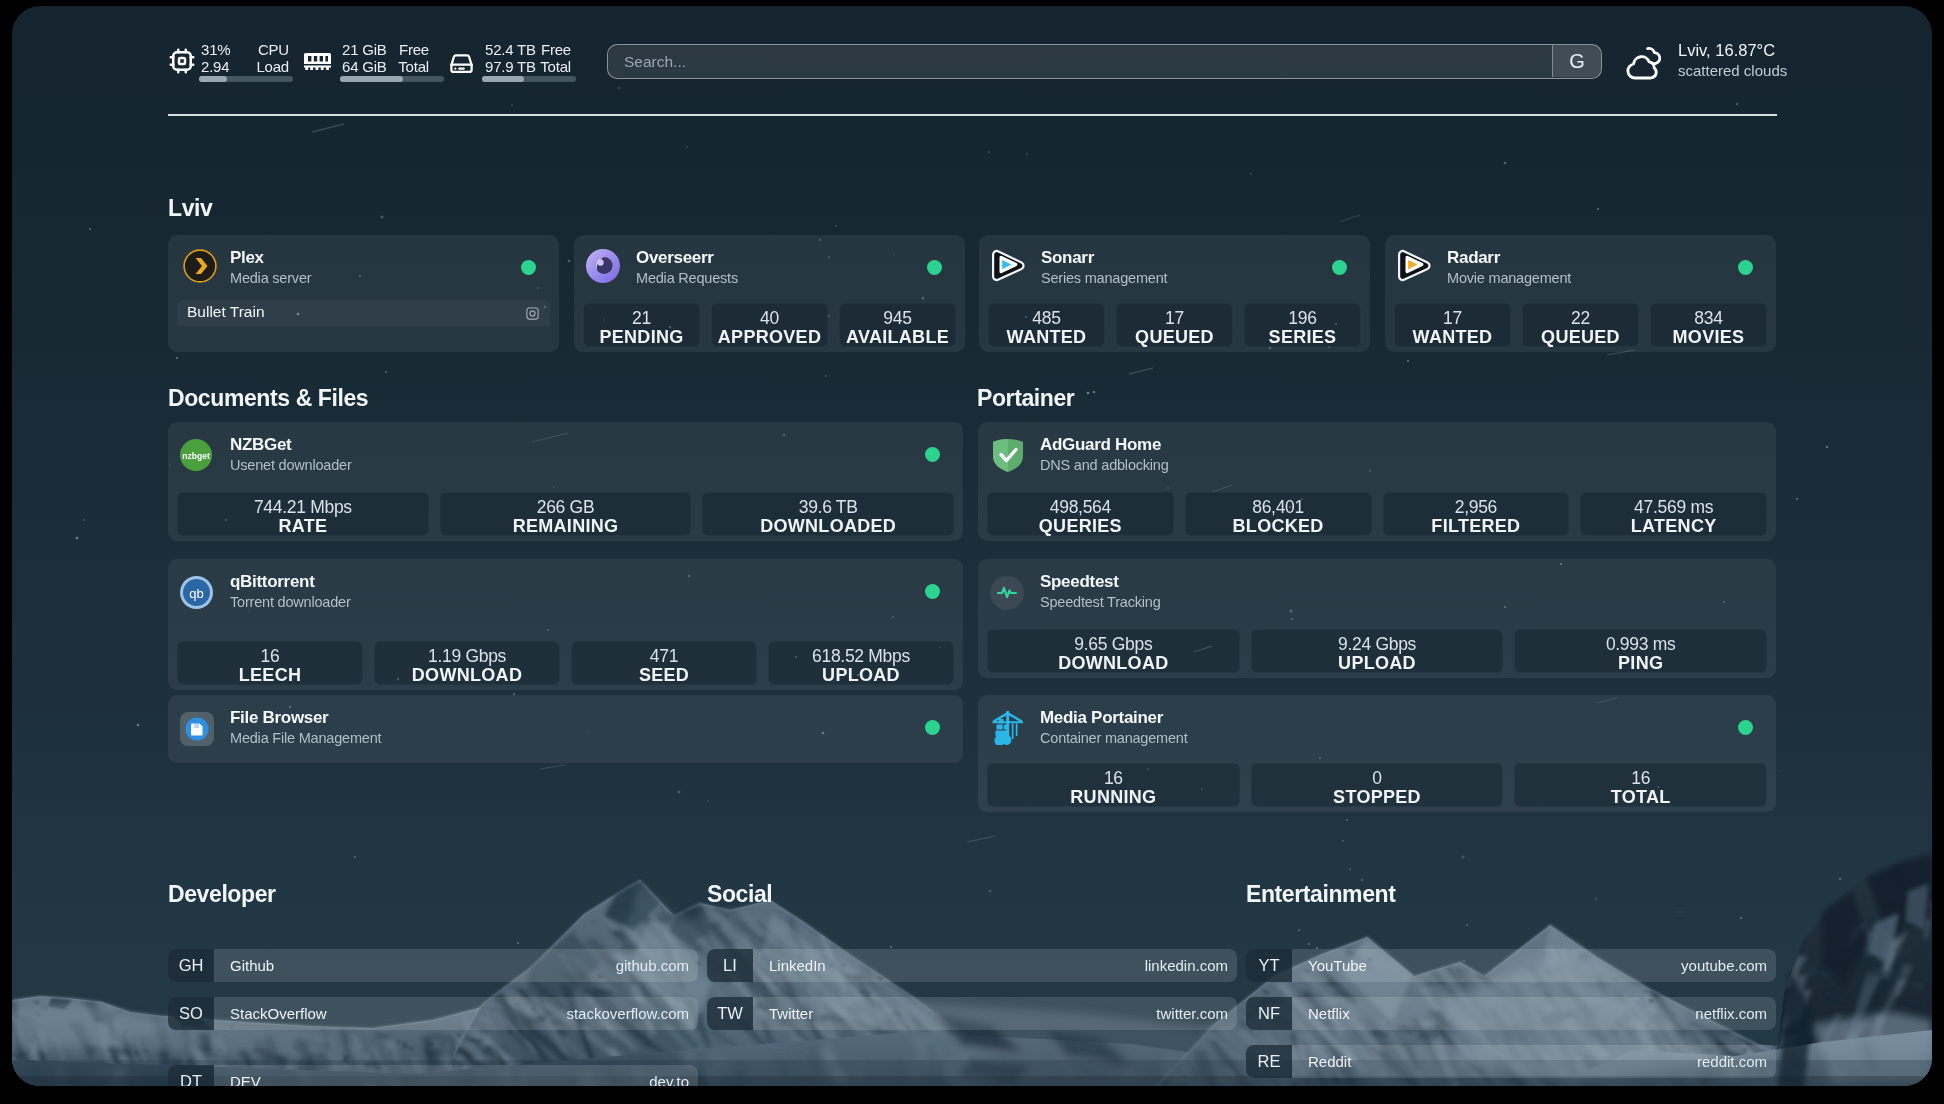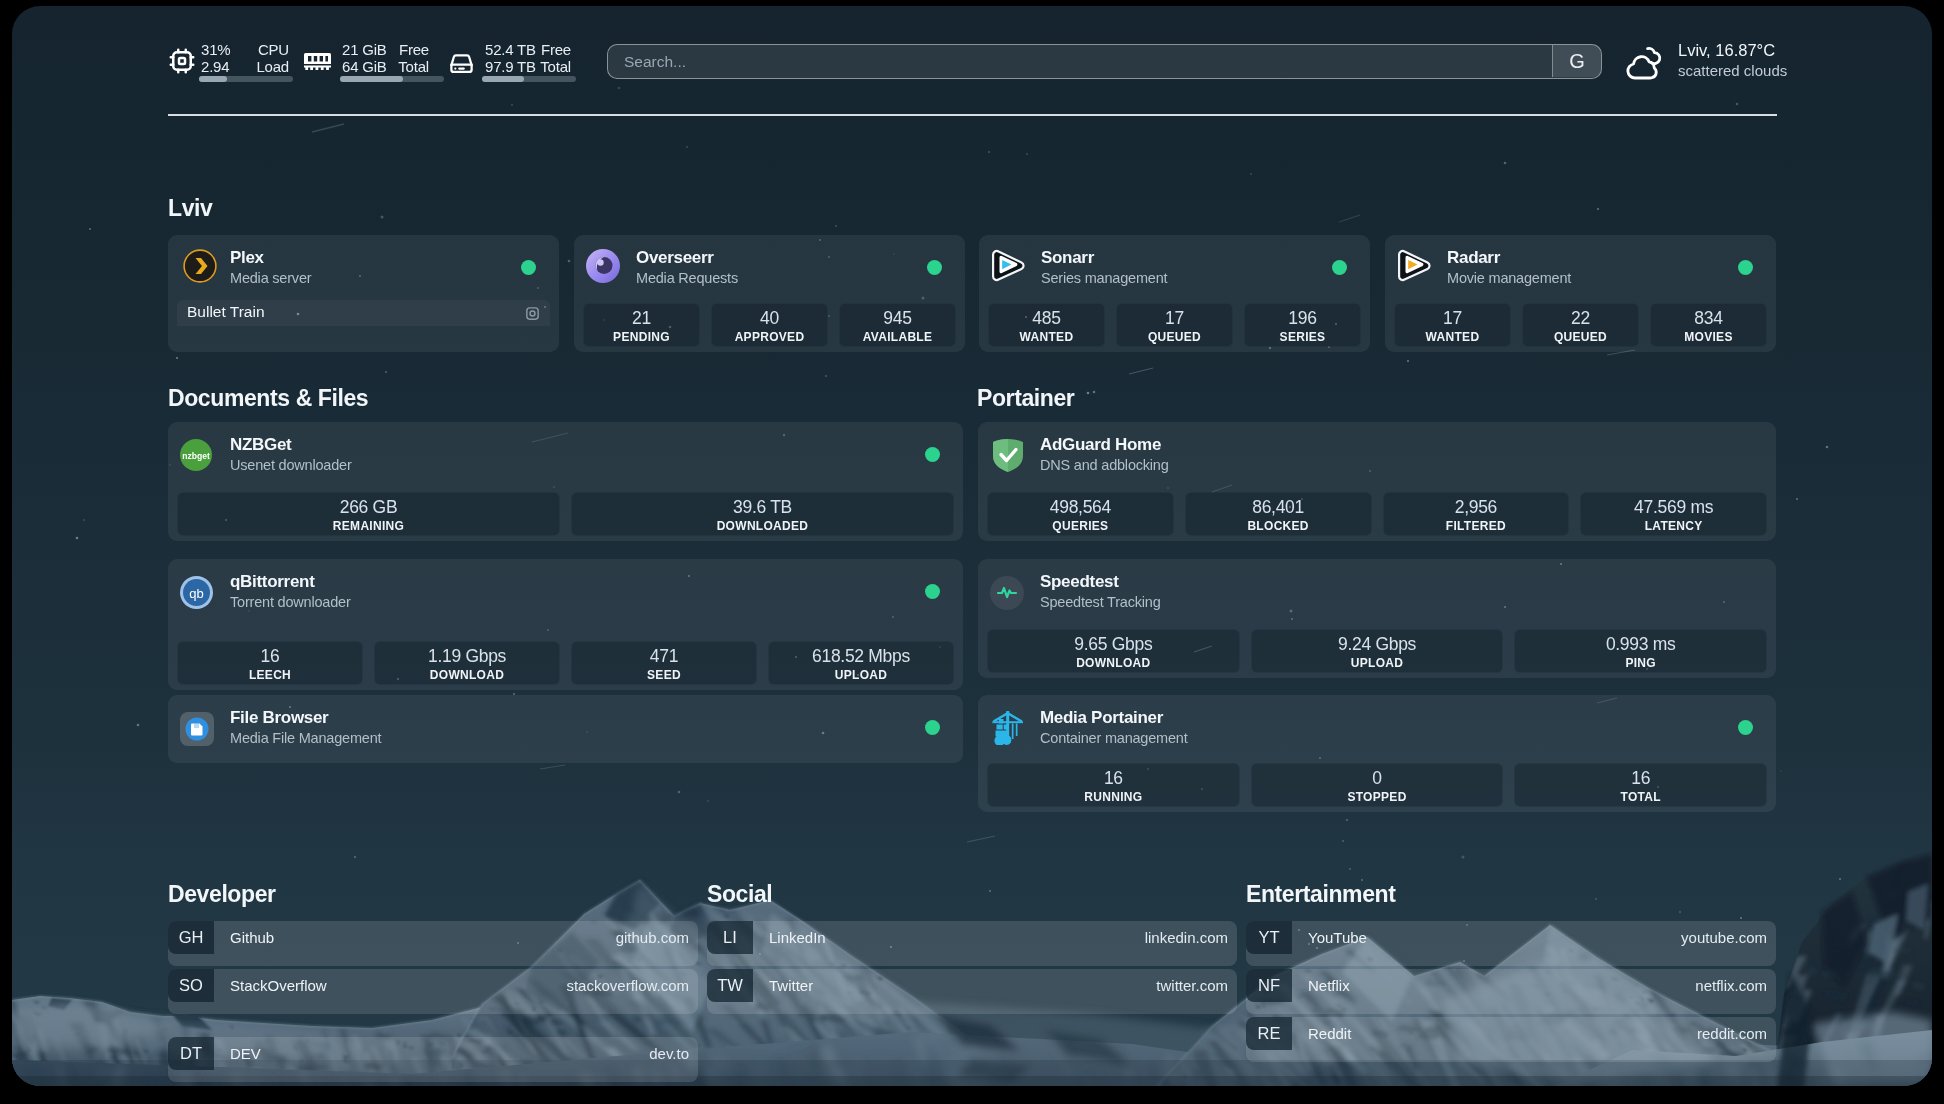--- a/index.html
+++ b/index.html
@@ -33,30 +33,30 @@
 
 .sectitle { position:absolute; font-size:23px; font-weight:700; color:#f2f6f9; letter-spacing:-0.4px; }
 .card { position:absolute; background:rgba(255,255,255,0.065); border-radius:9px; }
 .cicon { position:absolute; left:12px; top:14px; width:34px; height:34px; }
 .ctitle { position:absolute; left:62px; top:13px; font-size:17px; font-weight:700; color:#f4f7fa; letter-spacing:-0.3px; }
 .csub { position:absolute; left:62px; top:35px; font-size:14.5px; color:#b3bfc9; letter-spacing:-0.2px; }
 .cdot { position:absolute; right:23px; top:25px; width:15px; height:15px; border-radius:50%; background:#2bd38f; }
 .stats { position:absolute; left:9px; right:9px; bottom:5px; height:44px; display:flex; gap:11px; }
 .stat { flex:1; background:rgba(10,24,34,0.35); border-radius:6px; text-align:center; padding-top:4px; border:1px solid rgba(255,255,255,0.035); }
 .stat .v { font-size:17.5px; color:#d9e2ea; line-height:21px; letter-spacing:-0.3px; }
-.stat .l { font-size:12px; font-weight:700; color:#f0f4f7; letter-spacing:0.3px; line-height:16px; }
+.stat .l { font-size:18px; font-weight:700; color:#f0f4f7; letter-spacing:0.3px; line-height:16px; }
 
 .pxrow1 { position:absolute; left:9px; right:9px; top:65px; height:26px; background:rgba(255,255,255,0.04); border-radius:6px 6px 0 0; }
 .pxrow1 .t { position:absolute; left:10px; top:3px; font-size:15.5px; font-weight:400; color:#f2f6f9; }
 .pxrow2 { position:absolute; left:9px; right:9px; top:93px; height:24px; }
 .pxpill { position:absolute; left:0px; top:5px; width:75px; height:17px; background:rgba(13,27,43,0.65); border-radius:9px; }
 .pxtime { position:absolute; right:7px; top:3px; font-size:14.5px; font-weight:700; color:#f4f7fa; letter-spacing:-0.2px; }
 .tpill { position:absolute; right:0px; top:-1px; width:121px; height:20px; border-radius:10px; background:rgba(10,21,33,0.5); }
 
-.bmrow { position:absolute; height:45px; border-radius:8px; background:rgba(255,255,255,0.13); }
+.bmrow { position:absolute; height:33px; border-radius:8px; background:rgba(255,255,255,0.13);margin-top:28px; }
 .bmabbr { position:absolute; left:0; top:0; width:46px; height:33px; background:rgba(16,33,46,0.72); border-radius:8px 0 0 8px; color:#e9eff4; font-size:16.5px; text-align:center; line-height:33px; }
 .bmname { position:absolute; left:62px; top:8px; font-size:15px; color:#eff3f7; }
 .bmurl { position:absolute; right:9px; top:8px; font-size:15px; color:#e4ebf1; }
 </style>
 </head>
 <body>
 <div id="win">
 <div id="shift">
   <svg id="bgsvg" width="1920" height="1080" viewBox="0 0 1920 1080">
     <defs>
@@ -1367,20 +1367,24 @@
   <div class="card" style="left:156px;top:410px;width:795px;height:119px">
     <svg class="cicon" style="top:17px;width:32px;height:32px" viewBox="0 0 32 32">
       <circle cx="16" cy="16" r="16" fill="#49a03c"></circle>
       <text x="16" y="20" font-size="8.6" fill="#fff" text-anchor="middle" font-family="Liberation Sans" font-weight="bold">nzbget</text>
     </svg>
     <div class="ctitle">NZBGet</div>
         <div class="csub">Usenet downloader</div>
         <div class="cdot"></div>
     <div class="stats">
       <div class="stat">
+            <div class="v">744.21 Mbps</div>
+            <div class="l">RATE</div>
+          </div>
+      <div class="stat">
             <div class="v">266 GB</div>
             <div class="l">REMAINING</div>
           </div>
       <div class="stat">
             <div class="v">39.6 TB</div>
             <div class="l">DOWNLOADED</div>
           </div>
     </div>
   </div>
 

